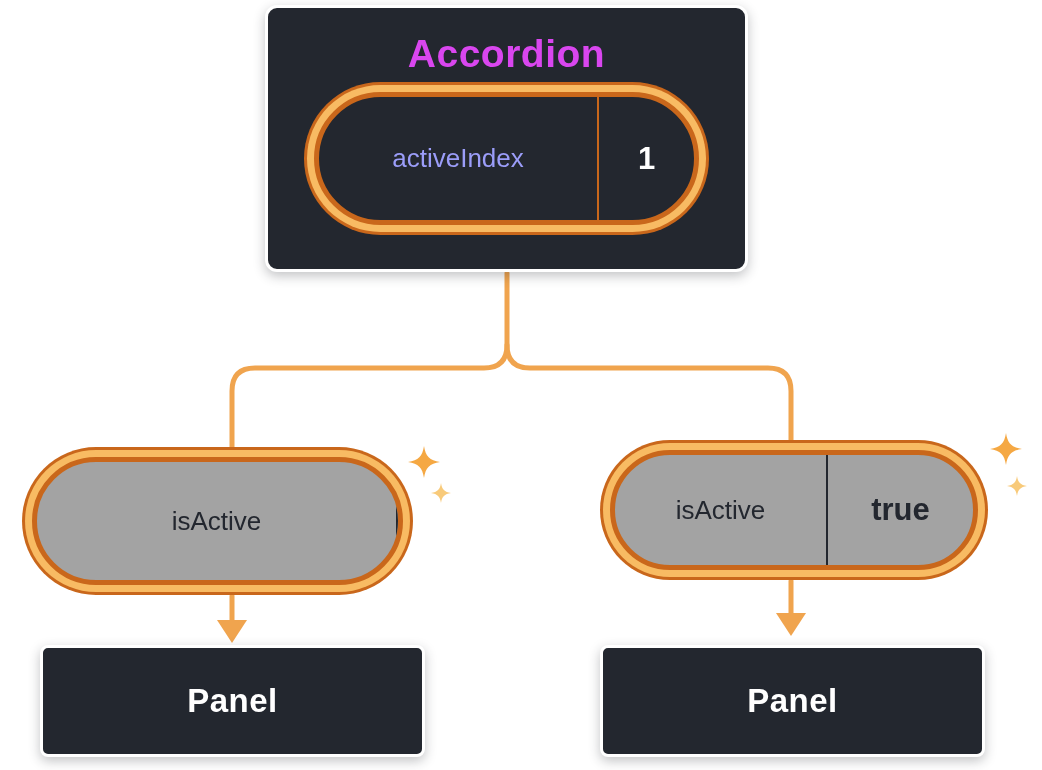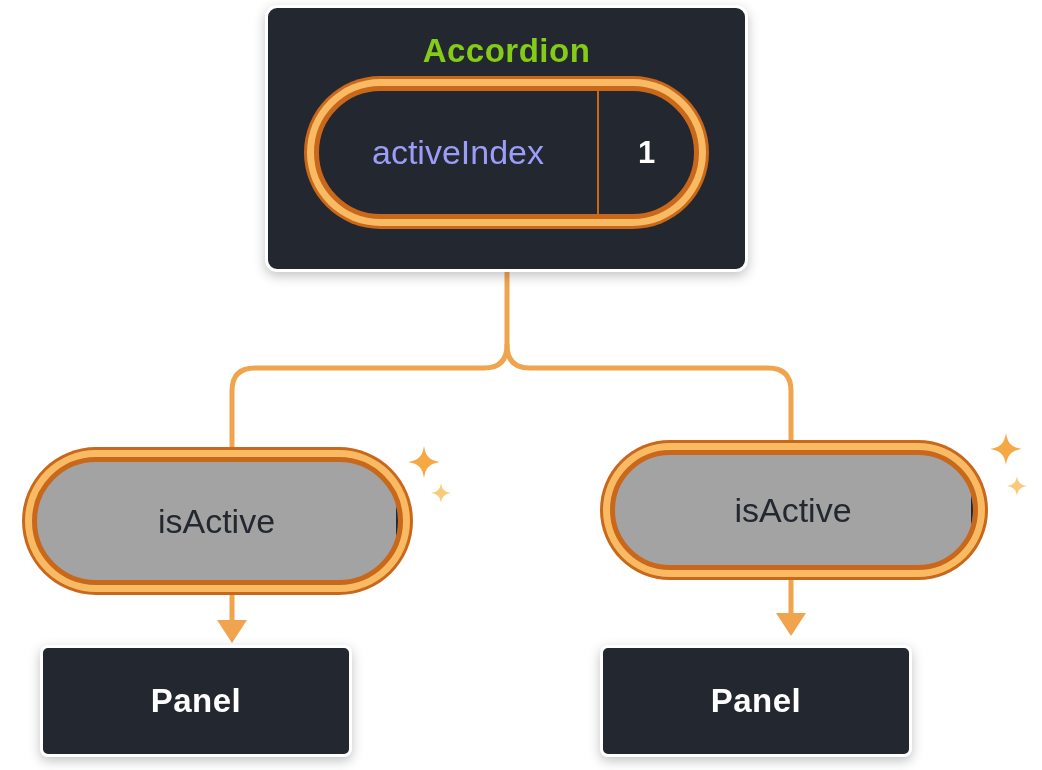--- a/index.html
+++ b/index.html
@@ -21,22 +21,22 @@
     box-shadow: 0 4px 12px rgba(35,39,47,0.28);
   }
   .accordion-node {
     left: 265px; top: 5px;
     width: 483px; height: 267px;
     border-radius: 12px;
     display: flex; flex-direction: column; align-items: center;
     padding-top: 24px;
   }
   .card-title {
-    color: #84cc16;
-    font-size: 33px;
+    color: #d946ef;
+    font-size: 39px;
     font-weight: 600;
     letter-spacing: 0.5px;
     text-align: right;
   }
   .pill {
     border-radius: 999px;
     display: flex;
     align-items: stretch;
     overflow: hidden;
   }
@@ -45,21 +45,21 @@
     box-shadow: 0 0 0 7px #F8BB63, 0 0 0 10px #C9671B;
   }
   .state-pill {
     margin-top: 16px;
     width: 385px; height: 133px;
     background: #23272F;
   }
   .pill-key {
     flex: 1;
     display: flex; align-items: center; justify-content: center;
-    font-size: 34px;
+    font-size: 26px;
   }
   .pill-divider { width: 2px; }
   .pill-value {
     display: flex; align-items: center; justify-content: center;
     font-size: 31px;
     font-weight: bold;
   }
   .state-pill .pill-key { color: #9B9DF9; }
   .state-pill .pill-divider { background: #C9671B; }
   .state-pill .pill-value { color: #ffffff; width: 95px; }
@@ -72,21 +72,21 @@
   .prop-pill .pill-divider { background: #23272F; }
   .prop-pill .pill-value { color: #23272F; }
   .prop-pill-left { left: 32px; top: 457px; width: 371px; height: 128px; }
   .prop-pill-left .pill-value { width: 150px; }
   .prop-pill-right { left: 610px; top: 450px; width: 368px; height: 120px; }
   .prop-pill-right .pill-value { width: 145px; }
 
   .panel-node {
     border-radius: 8px;
     display: flex; align-items: center; justify-content: center;
-    width: 312px; height: 112px;
+    width: 385px; height: 112px;
   }
   .panel-node-left  { left: 40px;  top: 645px; }
   .panel-node-right { left: 600px; top: 645px; }
   .panel-title {
     color: #ffffff;
     font-size: 33px;
     font-weight: 600;
     letter-spacing: 0.5px;
   }
 </style>
@@ -127,20 +127,21 @@
   </div>
 
   <div class="pill ring prop-pill prop-pill-left">
     <span class="pill-key">isActive</span>
     <span class="pill-divider"></span>
   </div>
 
   <div class="pill ring prop-pill prop-pill-right">
     <span class="pill-key">isActive</span>
     <span class="pill-divider"></span>
+    <span class="pill-value">true</span>
   </div>
 
   <div class="card panel-node panel-node-left">
     <div class="panel-title">Panel</div>
   </div>
 
   <div class="card panel-node panel-node-right">
     <div class="panel-title">Panel</div>
   </div>
 

